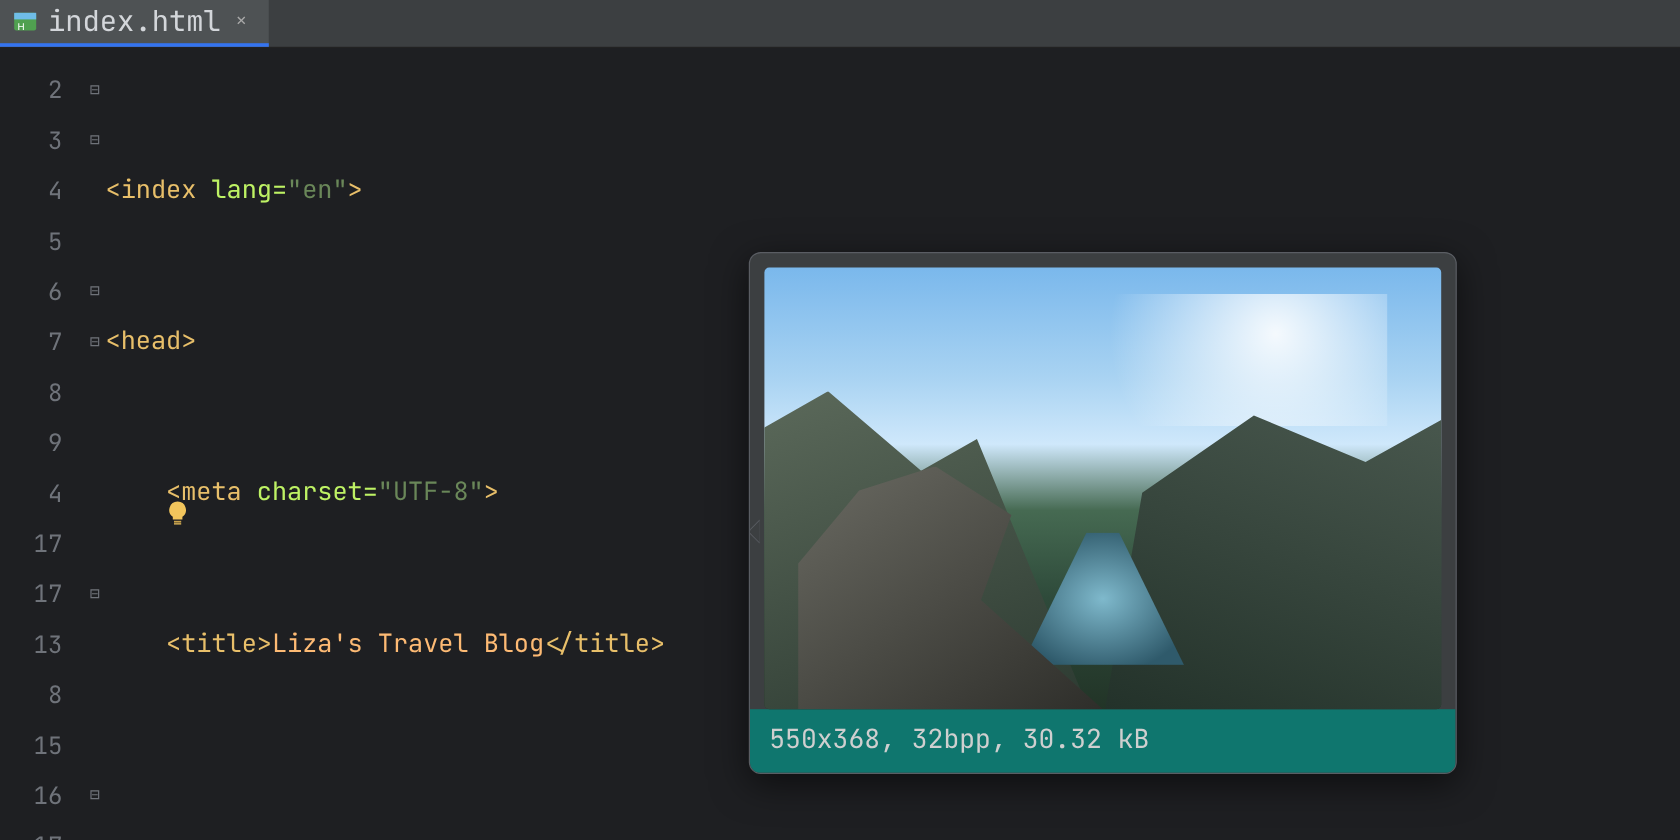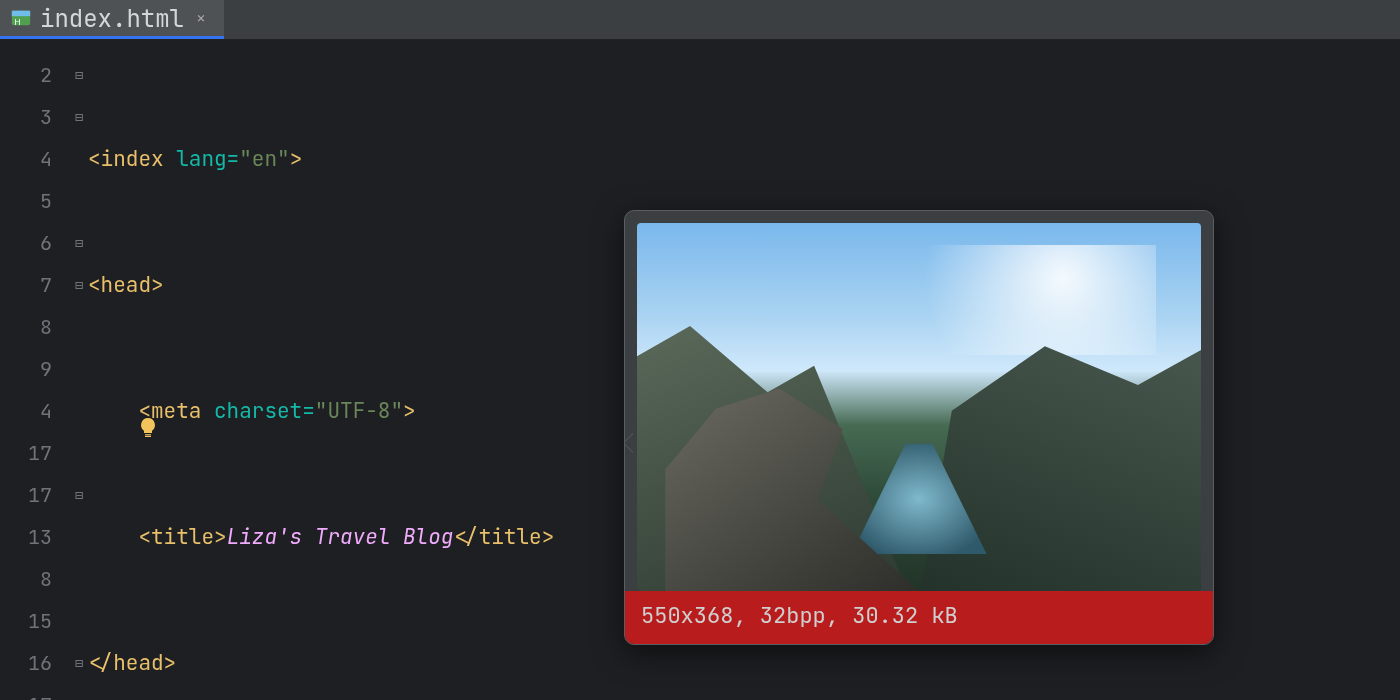--- a/index.html
+++ b/index.html
@@ -73,23 +73,23 @@
     padding-top: 14px;
     font-size: 21px;
     white-space: pre;
     line-height: 42px;
     overflow: hidden;
   }
   .code .row { height: 42px; }
 
   
   .t-tag { color: #e8bf6a; }
-  .t-attr { color: #14b8a6; text-align: right; }
+  .t-attr { color: #bef264; text-align: right; }
   .t-str { color: #6a8759; }
-  .t-text { color: #f0abfc; font-style: italic; }
+  .t-text { color: #fdba74; }
   .t-punc { color: #e8bf6a; }
 
   
   .bulb {
     position: absolute;
     left: 136px;
     top: 416px;
     width: 24px; height: 24px;
     z-index: 3;
   }
@@ -135,21 +135,21 @@
   }
   .sky-highlight{
     position:absolute; top:6%; right:8%; width:55%; height:30%;
     background: radial-gradient(circle at 70% 30%, rgba(255,255,255,0.9), rgba(255,255,255,0) 60%);
   }
 
   .popup .info {
     padding: 10px 16px 14px 16px;
     font-size: 22px;
     color: #cfcfcf;
-    background: #b91c1c;
+    background: #0f766e;
   }
   
   .popup::before{
     content:"";
     position:absolute;
     left:-12px; top: 222px;
     border: 10px solid transparent;
     border-right-color: #5a5d63;
   }
   .popup::after{
@@ -214,21 +214,20 @@
     <div class="fm"></div>
     <div class="fm">⊟</div>
     <div class="fm">⊟</div>
   </div>
 
   <div class="code">
     <div class="row"><span class="t-punc">&lt;</span><span class="t-tag">index</span><span class="t-attr"> lang</span><span class="t-attr">=</span><span class="t-str">"en"</span><span class="t-punc">&gt;</span></div>
     <div class="row"><span class="t-punc">&lt;</span><span class="t-tag">head</span><span class="t-punc">&gt;</span></div>
     <div class="row"><span>    </span><span class="t-punc">&lt;</span><span class="t-tag">meta</span><span class="t-attr"> charset</span><span class="t-attr">=</span><span class="t-str">"UTF-8"</span><span class="t-punc">&gt;</span></div>
     <div class="row"><span>    </span><span class="t-punc">&lt;</span><span class="t-tag">title</span><span class="t-punc">&gt;</span><span class="t-text">Liza's Travel Blog</span><span class="t-punc">&lt;/</span><span class="t-tag">title</span><span class="t-punc">&gt;</span></div>
-    <div class="row"><span class="t-punc">&lt;/</span><span class="t-tag">head</span><span class="t-punc">&gt;</span></div>
     
     
     
     
     
     
     
     
     
     

